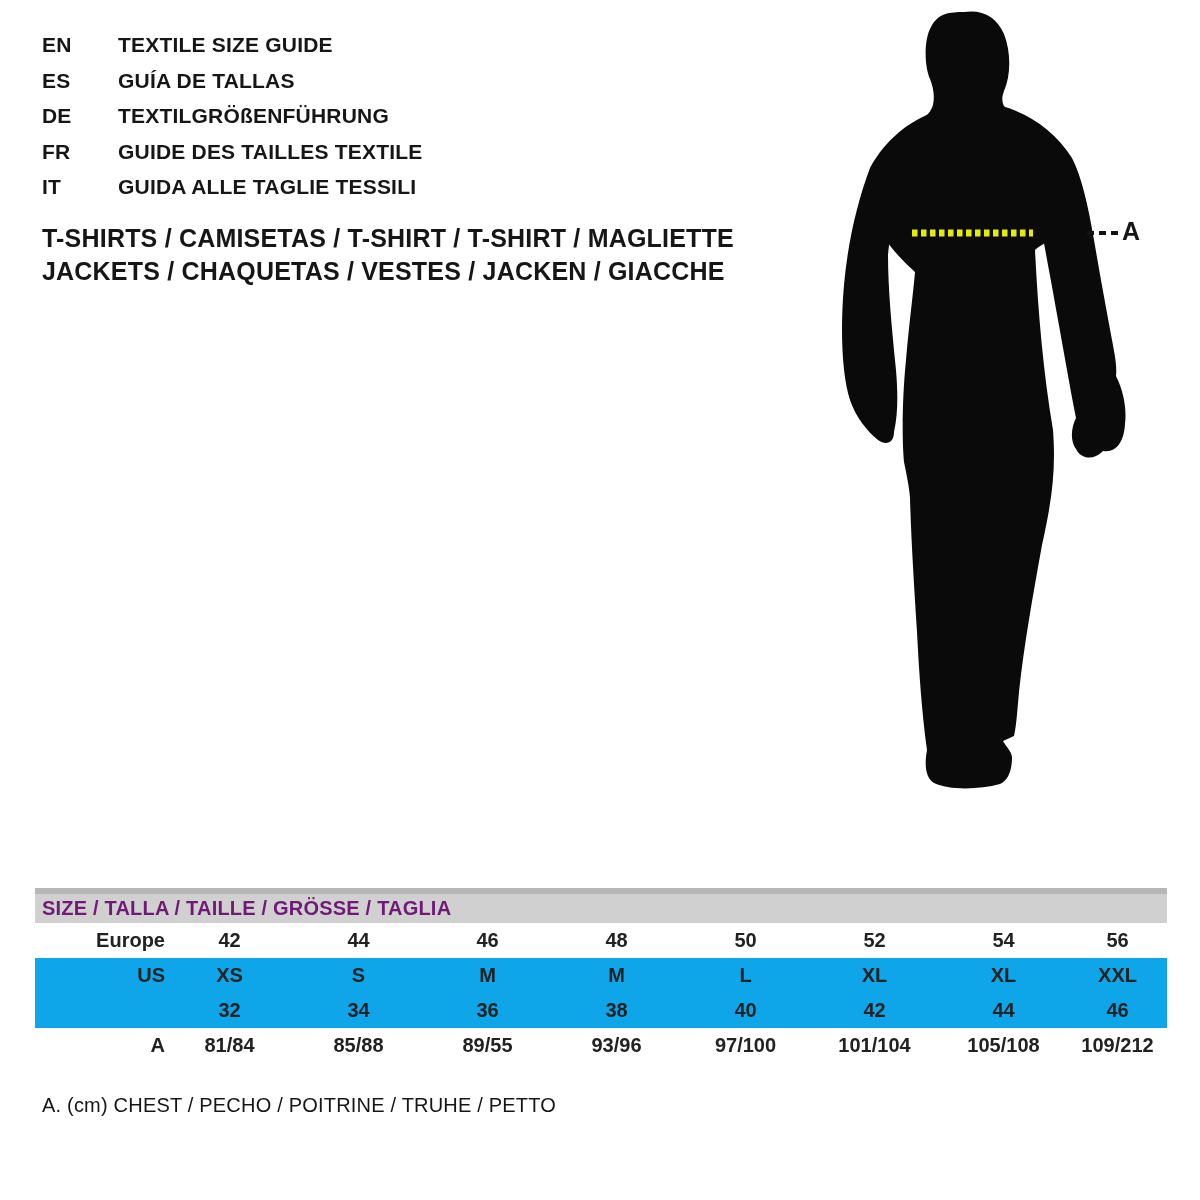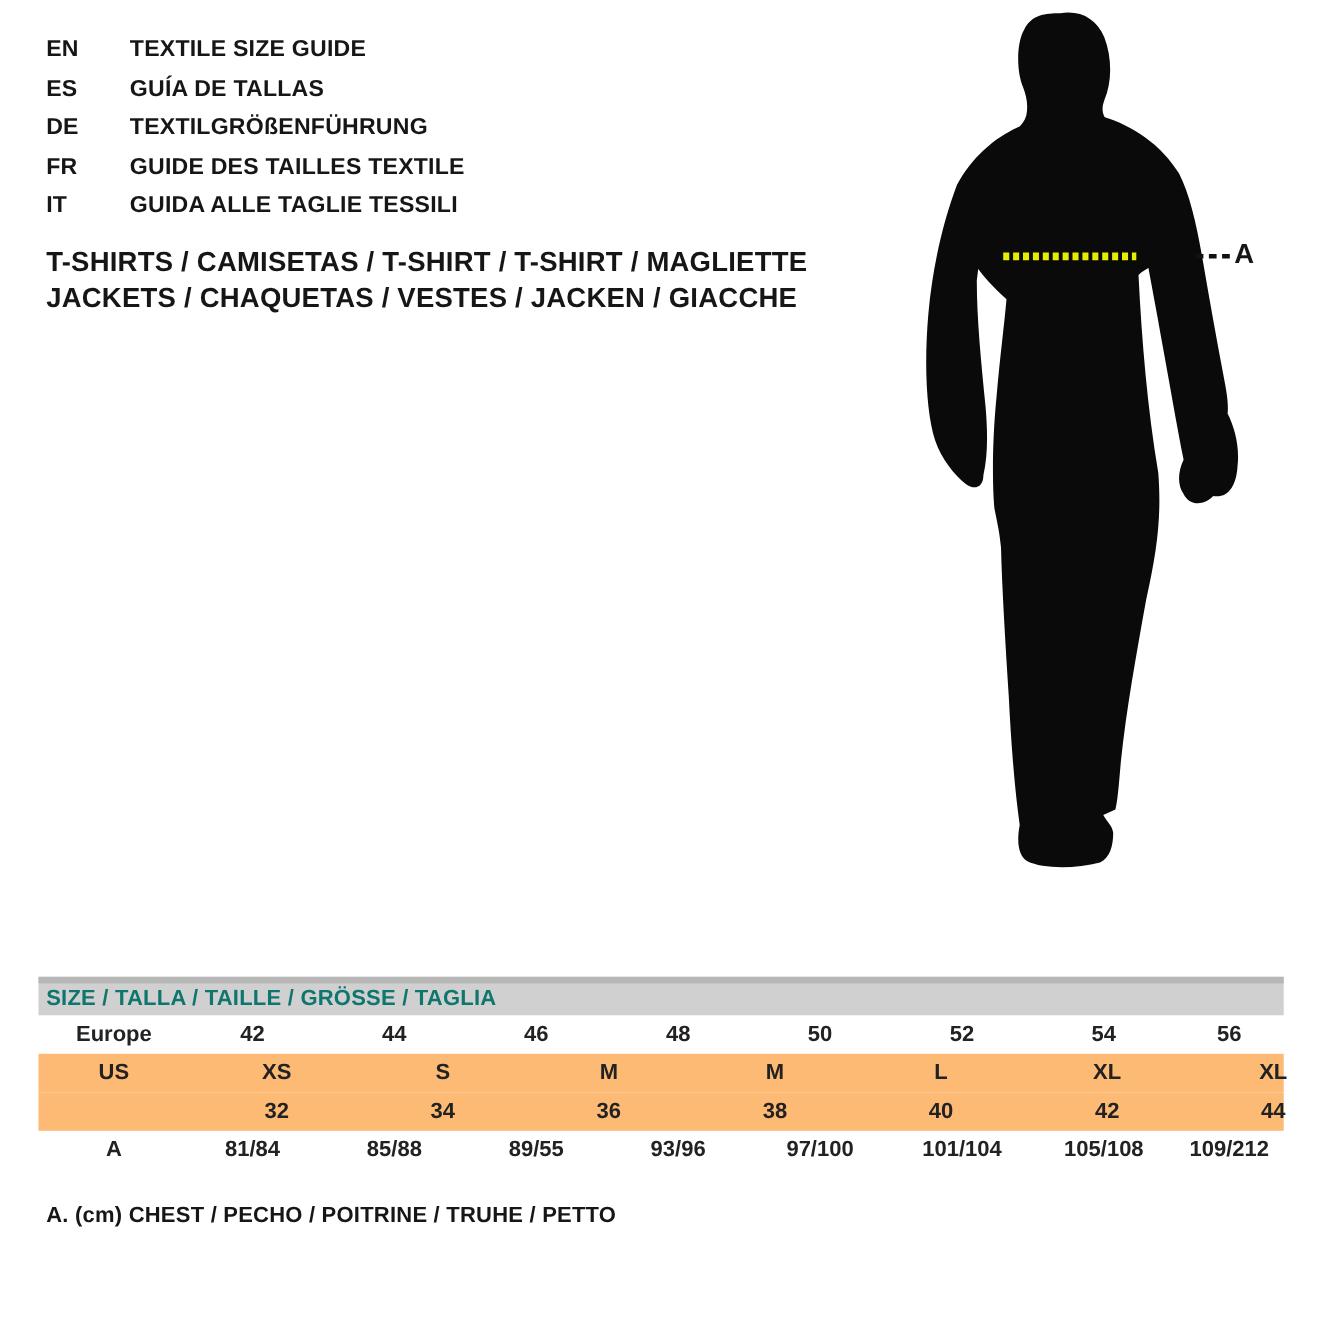--- a/index.html
+++ b/index.html
@@ -58,39 +58,39 @@
     position: absolute; left: 35px; top: 888px; width: 1132px;
   }
   .size-table-header {
     box-sizing: border-box;
     height: 35px;
     background: #d0d0d0;
     border-top: 6px solid #b7b7b7;
     display: flex; align-items: center;
     padding-left: 7px;
     font-size: 20px; font-weight: 700; font-stretch: condensed;
-    color: #0f766e;
+    color: #701a75;
     letter-spacing: 0.2px;
   }
   .size-row {
     display: grid;
     grid-template-columns: 130px repeat(7, 129px) 99px;
     height: 35px;
     align-items: center;
     font-size: 20px; font-weight: 700; font-stretch: condensed;
     color: #222222;
   }
-  .size-row.shaded { background: #fdba74; gap: 22px; }
-  .size-row .row-label { padding-left: 7px; text-align: center; }
+  .size-row.shaded { background: #0ea5e9; }
+  .size-row .row-label { padding-left: 7px; text-align: right; }
   .size-row .cell { text-align: center; }
 
   
   .footnote {
     position: absolute; left: 42px; top: 1094px;
-    font-size: 20px; font-weight: 700; font-stretch: condensed;
+    font-size: 20px; font-weight: 400; font-stretch: condensed;
     letter-spacing: 0.2px;
     text-align: center;
   }
 </style>
 </head>
 <body>
 
 <div class="canvas">
 
   <div class="lang-block">

